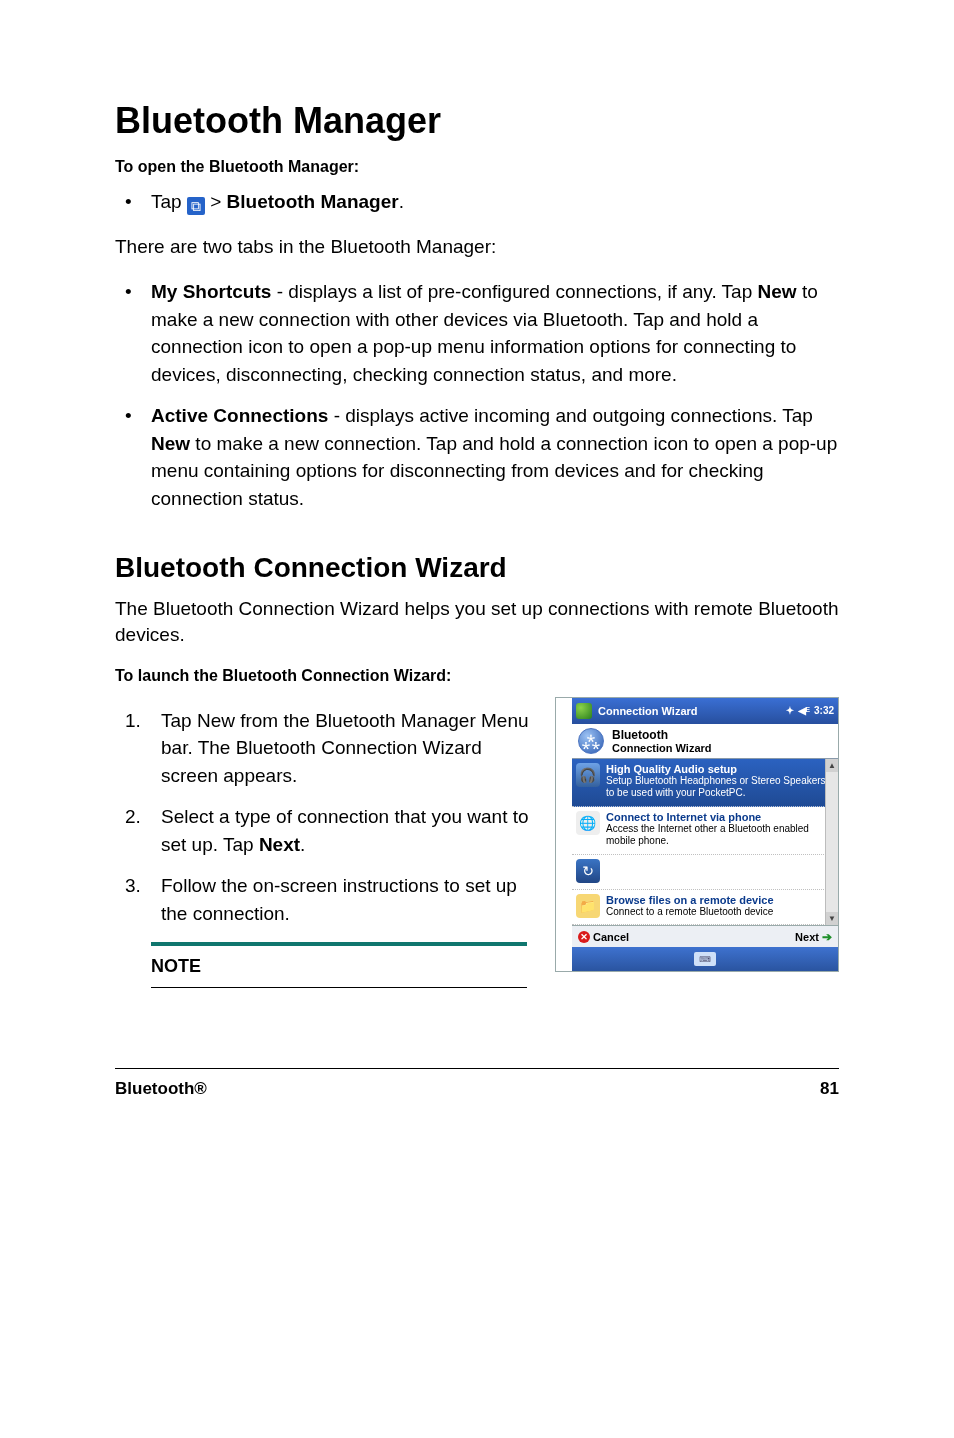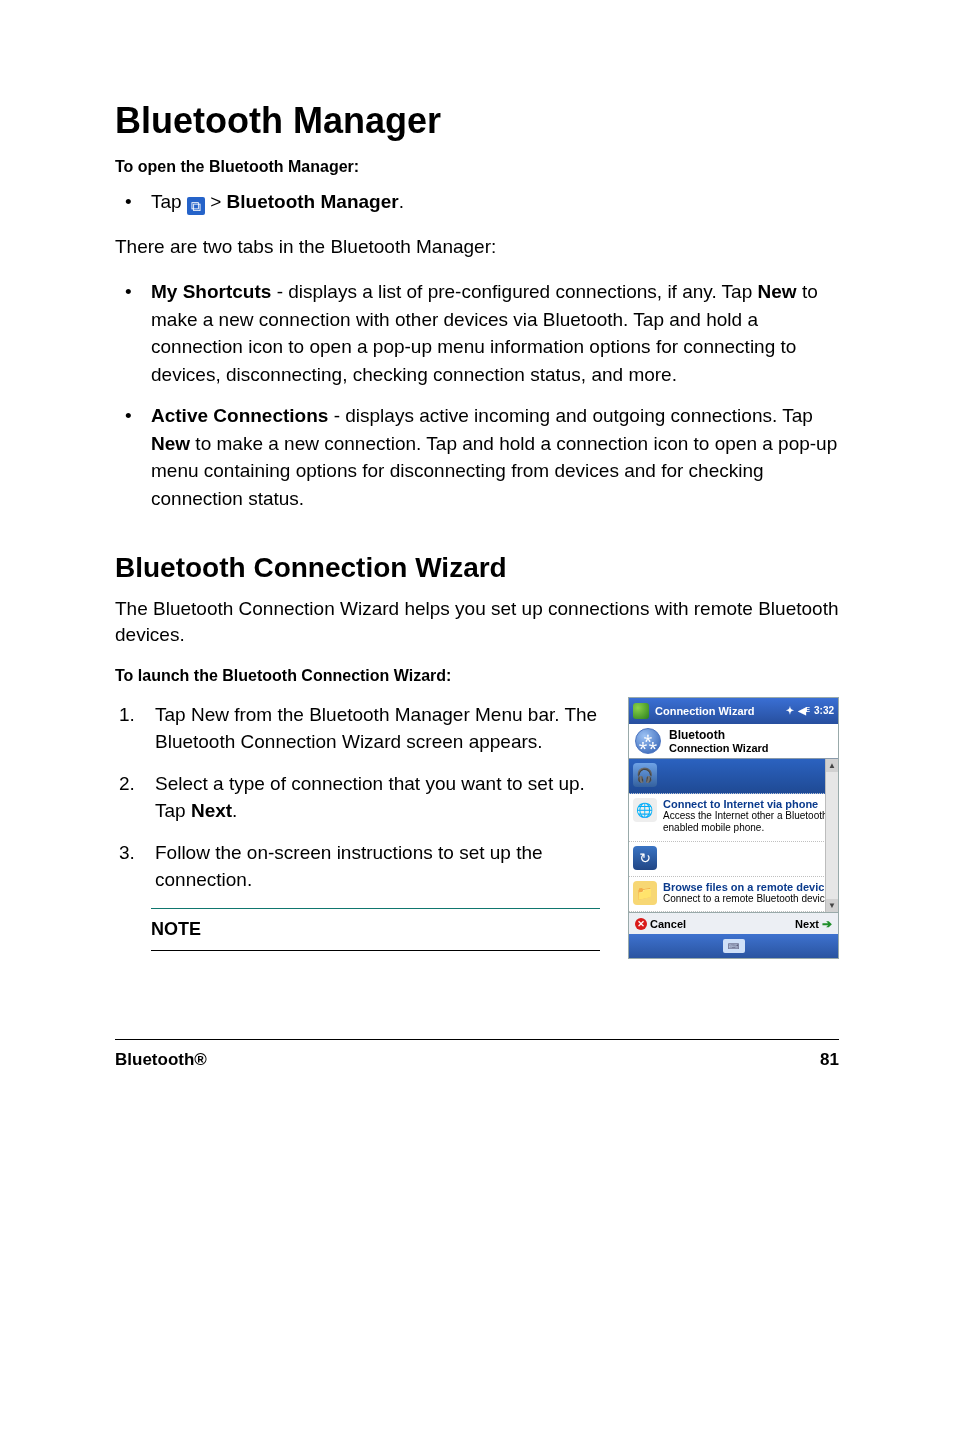--- a/index.html
+++ b/index.html
@@ -5,35 +5,35 @@
   * { box-sizing: border-box; margin: 0; padding: 0; }
   html, body { width: 954px; background: #fff; font-family: Arial, Helvetica, sans-serif; color: #000; }
   .page { padding: 100px 115px 50px 115px; width: 954px; }
   h1 { font-size: 36px; font-weight: bold; margin-bottom: 16px; }
   h2 { font-size: 28px; font-weight: bold; margin-top: 39px; margin-bottom: 12px; }
   .body-text { font-size: 19px; line-height: 1.4; margin-bottom: 18px; }
   .subhead { font-size: 16px; font-weight: bold; margin-top: 14px; margin-bottom: 12px; }
   ul.bullets { list-style: none; padding: 0; margin: 0 0 18px 0; }
   ul.bullets > li { position: relative; padding-left: 36px; font-size: 19px; line-height: 1.45; margin-bottom: 14px; }
   ul.bullets > li::before { content: "•"; position: absolute; left: 10px; top: 0; }
-  ol.steps { list-style: none; padding: 0; margin: 4px; counter-reset: step; }
+  ol.steps { list-style: none; padding: 0; margin: 10px; counter-reset: step; }
   ol.steps > li { position: relative; padding-left: 36px; font-size: 19px; line-height: 1.45; margin-bottom: 14px; }
   ol.steps > li::before { counter-increment: step; content: counter(step) "."; position: absolute; left: 0; top: 0; }
   .bt-icon { display: inline-block; width: 18px; height: 18px; background: #2563c9; color: #fff; text-align: center; font-size: 14px; line-height: 18px; vertical-align: -3px; border-radius: 2px; }
   .two-col { display: flex; gap: 28px; align-items: flex-start; }
   .left-col { flex: 1; }
   .steps-wrap { width: 100%; }
-  .note-box { border-top: 1px solid #0f766e; border-bottom: 1px solid #000; padding: 8px 0; margin: 14px 0 0 36px; display: flex; gap: 22px; font-size: 18px; line-height: 1.4; }
+  .note-box { border-top: 4px solid #0f766e; border-bottom: 1px solid #000; padding: 8px 0; margin: 14px 0 0 36px; display: flex; gap: 22px; font-size: 18px; line-height: 1.4; }
   .note-label { font-weight: bold; }
   .note-body { flex: 1; }
   .footer { display: flex; justify-content: space-between; border-top: 1.5px solid #000; margin-top: 80px; padding-top: 10px; font-size: 17px; font-weight: bold; }
   b { font-weight: bold; }
 
   
-  .device { width: 211px; border: 1px solid #9aa; font-family: Tahoma, Arial, sans-serif; font-size: 11px; color: #000; }
+  .device { width: 284px; border: 1px solid #9aa; font-family: Tahoma, Arial, sans-serif; font-size: 11px; color: #000; padding-left: 16px; }
   .dev-titlebar { background: linear-gradient(#3a6fd4, #274f9e); color: #fff; display: flex; align-items: center; height: 26px; padding: 0 4px; font-weight: bold; }
   .dev-titlebar .start-icon { width: 16px; height: 16px; background: radial-gradient(circle at 30% 30%, #8bd24a, #2a7f1d); border-radius: 3px; margin-right: 6px; }
   .dev-titlebar .title { flex: 1; }
   .dev-titlebar .stat { display: flex; gap: 4px; align-items: center; font-size: 10px; }
   .dev-header { display: flex; align-items: center; gap: 8px; padding: 4px 6px; background: #fff; border-bottom: 1px solid #8899aa; }
   .dev-header .bt-big { width: 26px; height: 26px; border: 1px solid #4a73c0; border-radius: 50%; background: radial-gradient(circle at 35% 30%, #9cc2f4, #2b5bb0); color: #fff; display: flex; align-items: center; justify-content: center; font-size: 16px; }
   .dev-header .hdr-text .l1 { font-weight: bold; font-size: 12px; }
   .dev-header .hdr-text .l2 { font-weight: bold; font-size: 11px; }
   .dev-list { position: relative; }
   .dev-item { display: flex; gap: 6px; padding: 4px 4px 6px 4px; border-bottom: 1px dotted #c0c0c0; align-items: flex-start; }
@@ -116,20 +116,24 @@
       <div class="dev-header">
         <div class="bt-big">⁂</div>
         <div class="hdr-text">
           <div class="l1">Bluetooth</div>
           <div class="l2">Connection Wizard</div>
         </div>
       </div>
       <div class="dev-list">
         <div class="dev-item selected">
           <div class="ico audio">🎧</div>
+          <div class="txt">
+            <div class="t1">High Quality Audio setup</div>
+            <div class="t2">Setup Bluetooth Headphones or Stereo Speakers to be used with your PocketPC.</div>
+          </div>
         </div>
         <div class="dev-item">
           <div class="ico globe">🌐</div>
           <div class="txt">
             <div class="t1">Connect to Internet via phone</div>
             <div class="t2">Access the Internet other a Bluetooth enabled mobile phone.</div>
           </div>
         </div>
         <div class="dev-item">
           <div class="ico sync">↻</div>

